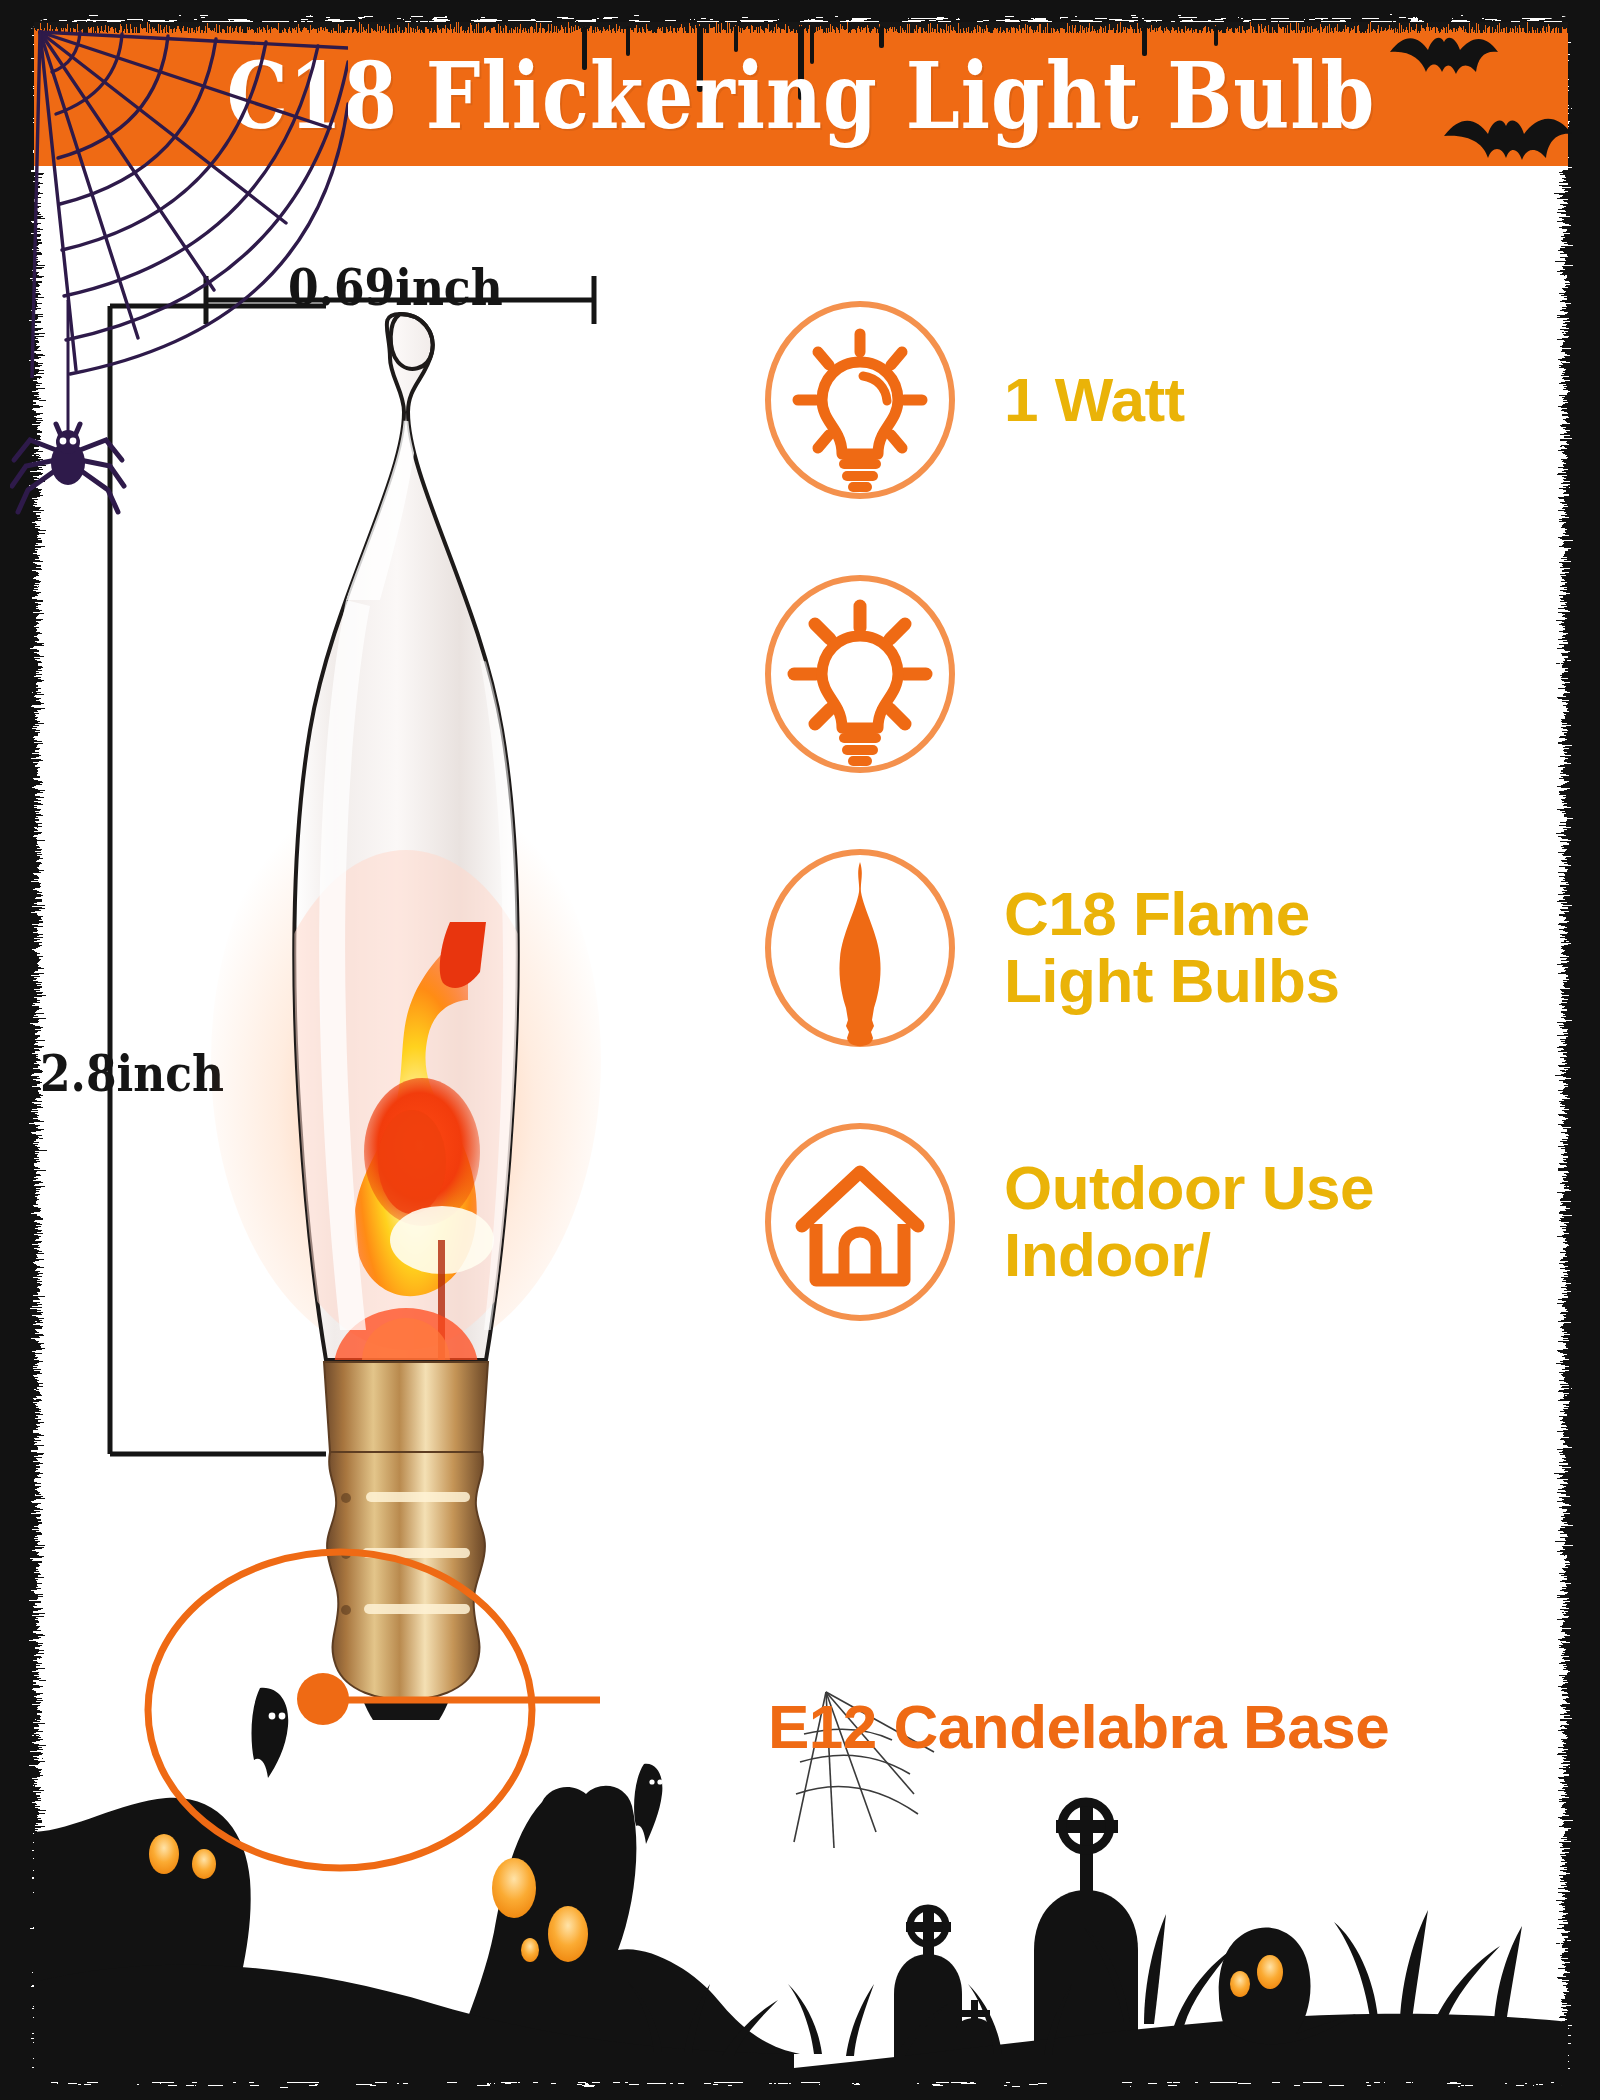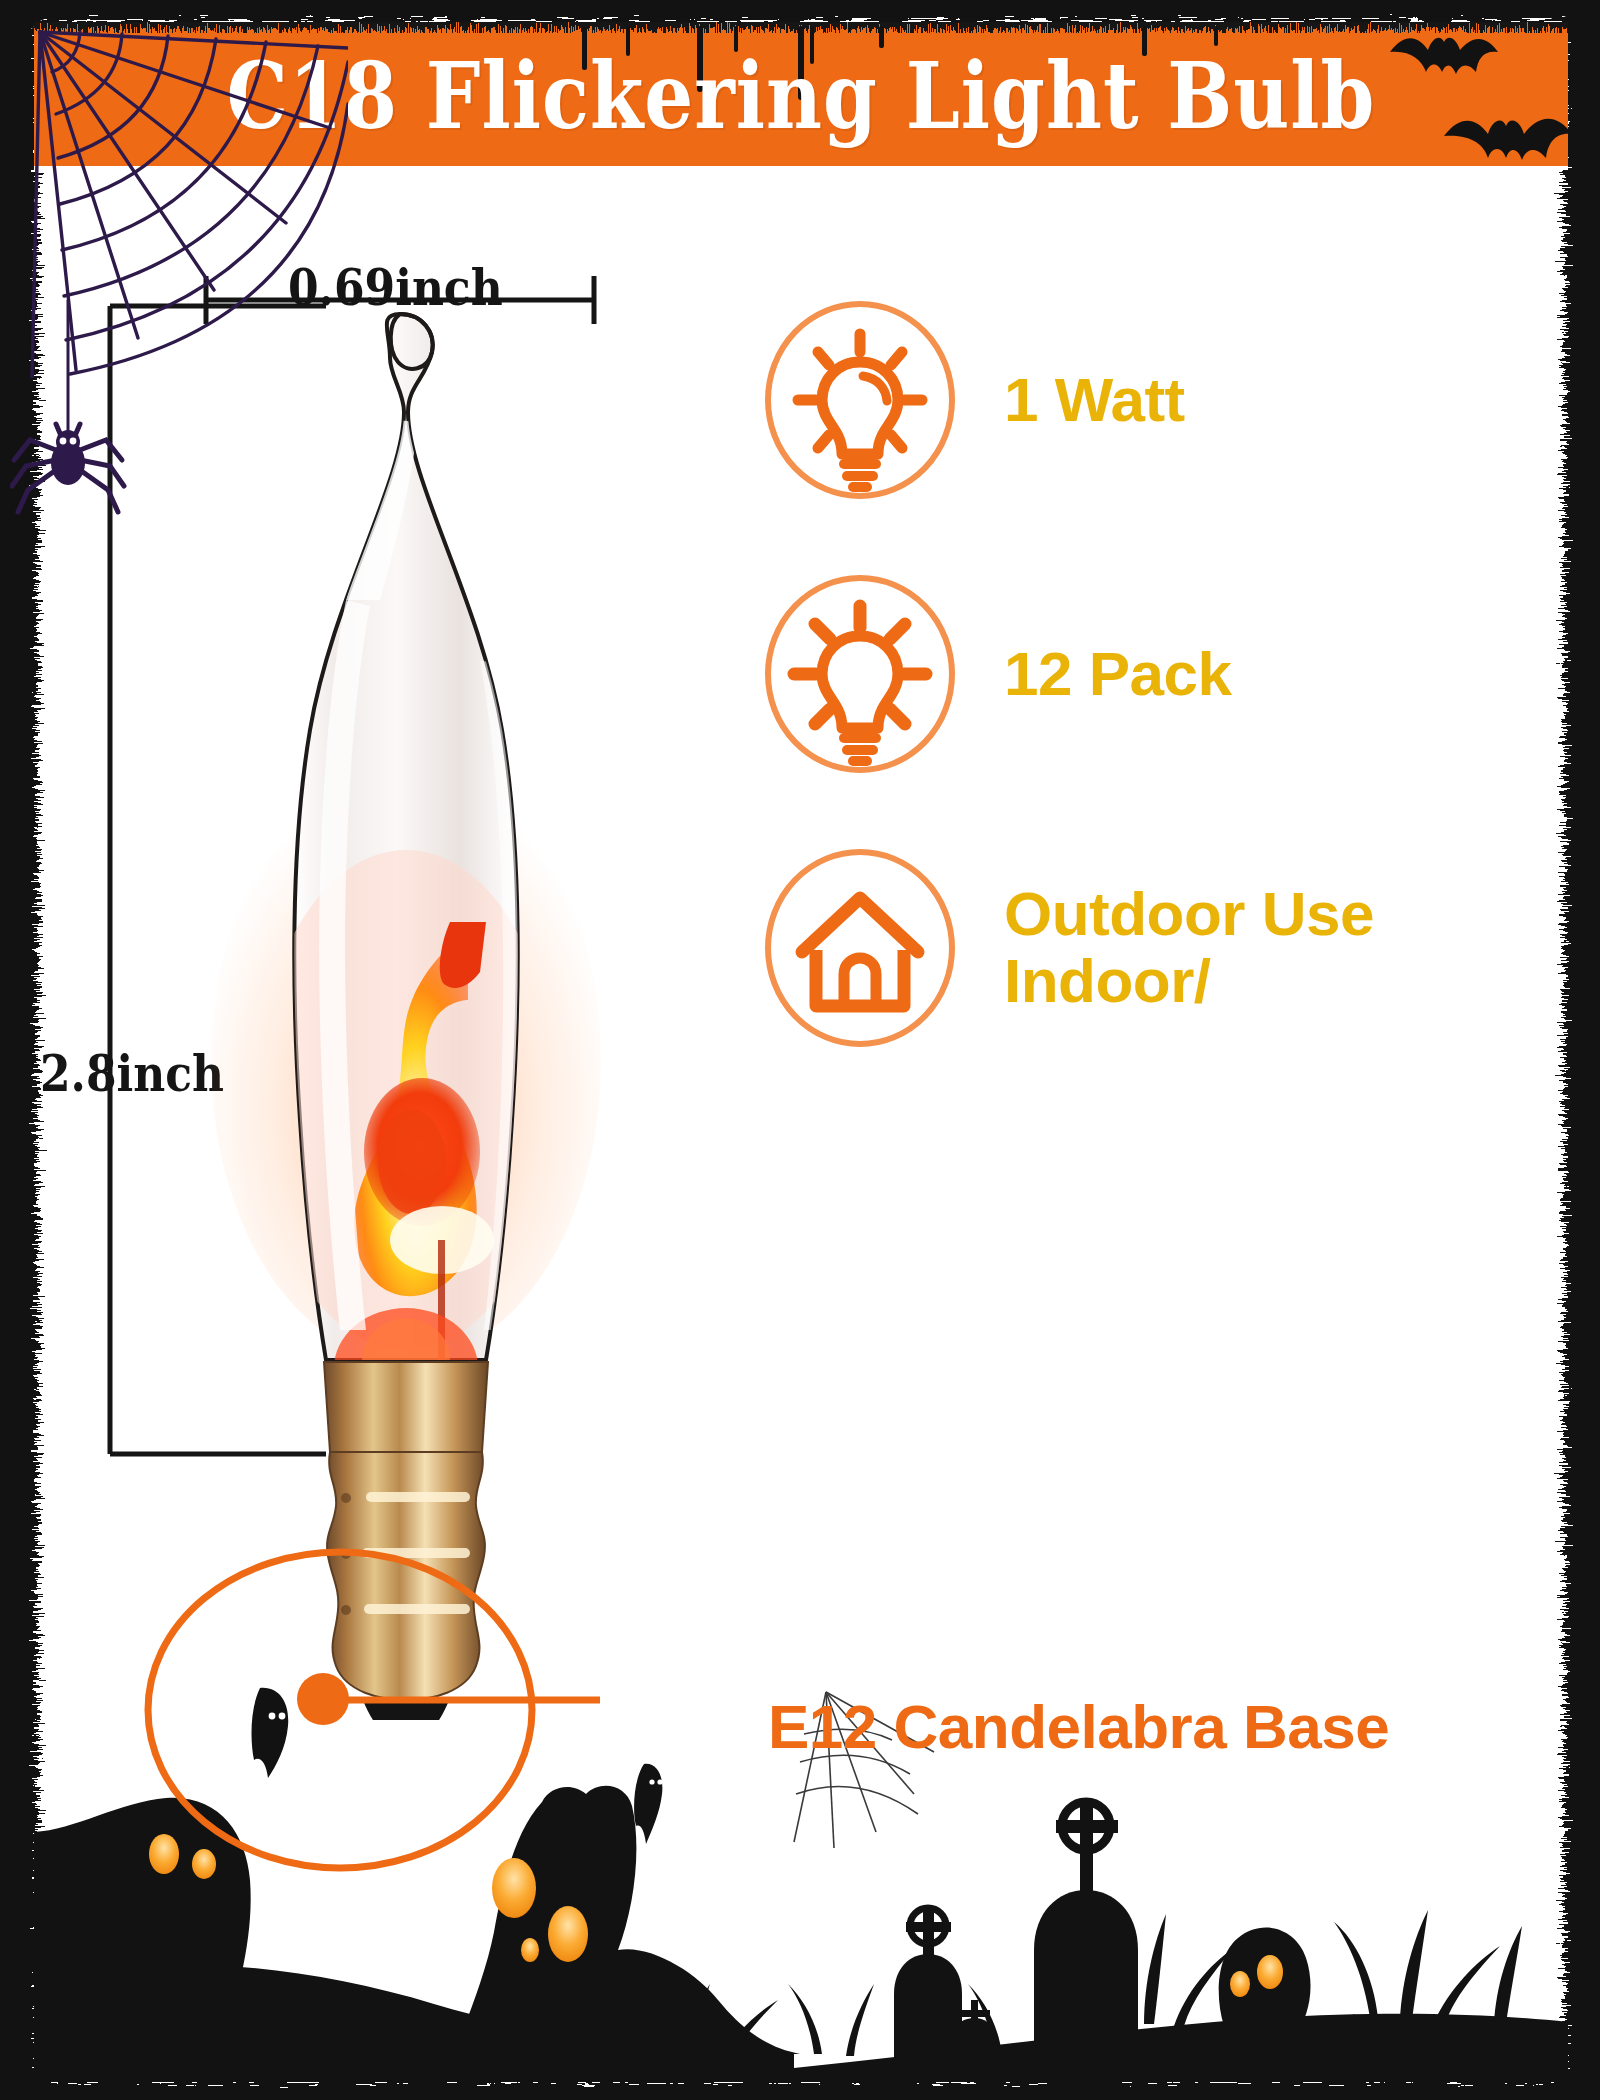--- a/index.html
+++ b/index.html
@@ -374,25 +374,38 @@
           <path d="M100 62 C78 62 62 79 62 100 C62 116 73 125 78 136 C82 144 82 150 82 154
                    L118 154 C118 150 118 144 122 136 C127 125 138 116 138 100
                    C138 79 122 62 100 62 Z" fill="none" stroke="#ef6a14" stroke-width="11" stroke-linejoin="round"></path>
           <g stroke="#ef6a14" stroke-width="10" stroke-linecap="round">
             <line x1="84" y1="164" x2="116" y2="164"></line>
             <line x1="87" y1="176" x2="113" y2="176"></line>
             <line x1="93" y1="187" x2="107" y2="187"></line>
           </g>
         </svg>
       </div>
+    </div>
+
+    <div class="feature">
+      <div class="feat-icon">
+        <svg viewBox="0 0 200 200" width="200" height="200">
+          <ellipse cx="100" cy="100" rx="92" ry="96" fill="none" stroke="#f4914d" stroke-width="6"></ellipse>
+          <path d="M100 14 C104 26 100 34 101 44 C104 62 118 86 120 110
+                   C122 130 118 148 114 160 L112 172 L114 178 L111 184 L113 190
+                   C112 196 106 198 100 198 C94 198 88 196 87 190
+                   L89 184 L86 178 L88 172 L86 160 C82 148 78 130 80 110
+                   C82 86 96 62 99 44 C100 34 96 26 100 14 Z" fill="#ef6a14"></path>
+        </svg>
+      </div>
       <div class="feat-text">
-        <div>12 Pack</div>
+        <div>C18 Flame</div>
+        <div>Light Bulbs</div>
       </div>
     </div>
-
 
     <div class="feature">
       <div class="feat-icon">
         <svg viewBox="0 0 200 200" width="200" height="200">
           <ellipse cx="100" cy="100" rx="92" ry="96" fill="none" stroke="#f4914d" stroke-width="6"></ellipse>
           <path d="M42 104 L100 50 L158 104" fill="none" stroke="#ef6a14" stroke-width="13" stroke-linecap="round" stroke-linejoin="round"></path>
           <path d="M56 102 L56 158 L144 158 L144 102" fill="none" stroke="#ef6a14" stroke-width="13" stroke-linejoin="round"></path>
           <path d="M84 158 L84 126 C84 116 92 110 100 110 C108 110 116 116 116 126 L116 158" fill="none" stroke="#ef6a14" stroke-width="11" stroke-linejoin="round"></path>
         </svg>
       </div>

